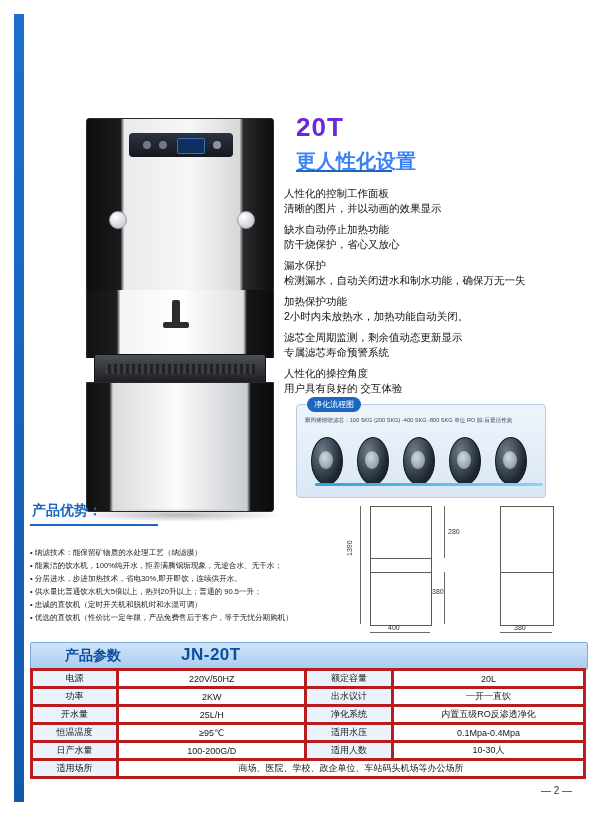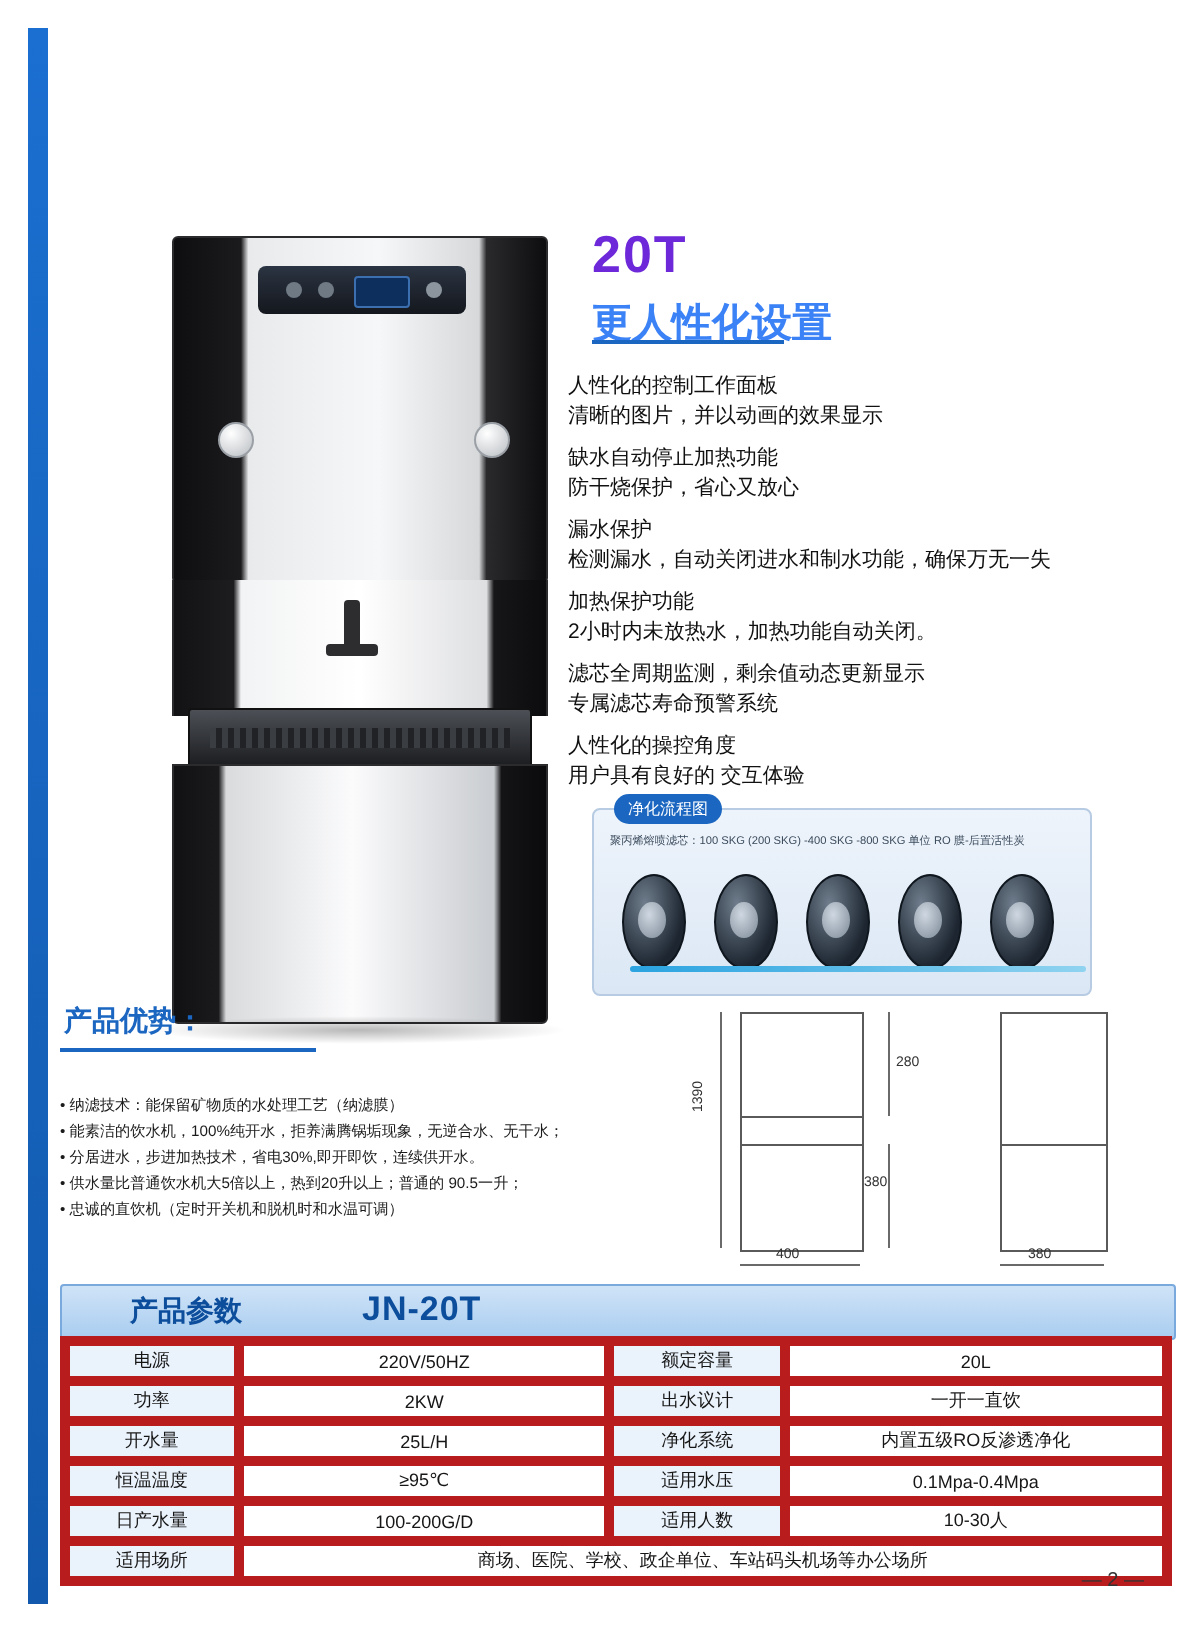--- a/index.html
+++ b/index.html
@@ -148,21 +148,21 @@
     position:absolute;left:34px;top:4px;font-size:14px;font-weight:bold;color:#0d4e9c;
   }
   .param-head-model{
     position:absolute;left:150px;top:2px;font-size:17px;font-weight:bold;color:#0d4e9c;letter-spacing:.5px;
   }
   table.params{
     position:absolute;left:30px;top:668px;width:556px;
     border-collapse:collapse;font-size:9px;color:#161616;
   }
   table.params td{
-    border:5px solid #b91c1c;
+    border:3px solid #b91c1c;
     height:15px;padding:0 2px;text-align:center;white-space:nowrap;margin-top:24px;
   }
   td.lbl{width:84px;background:#eaf2fb;}
   td.val{width:194px;}
   td.wide{text-align:center;}
 
   .page-num{
     position:absolute;right:28px;bottom:20px;font-size:10px;color:#333;
   }
 </style>
@@ -273,20 +273,21 @@
   </div>
 
   <div class="adv-title">产品优势：</div>
   <div class="adv-underline"></div>
   <div class="adv-list">
     <div class="adv-item">• 纳滤技术：能保留矿物质的水处理工艺（纳滤膜）</div>
     <div class="adv-item">• 能素洁的饮水机，100%纯开水，拒养满腾锅垢现象，无逆合水、无干水；</div>
     <div class="adv-item">• 分居进水，步进加热技术，省电30%,即开即饮，连续供开水。</div>
     <div class="adv-item">• 供水量比普通饮水机大5倍以上，热到20升以上；普通的 90.5一升；</div>
     <div class="adv-item">• 忠诚的直饮机（定时开关机和脱机时和水温可调）</div>
+    <div class="adv-item">• 优选的直饮机（性价比一定年限，产品免费售后于客户，等于无忧分期购机）</div>
   </div>
 
   <div class="param-head">
     <div class="param-head-title">产品参数</div>
     <div class="param-head-model">JN-20T</div>
   </div>
 
   <table class="params">
     <tbody>
         <tr>

